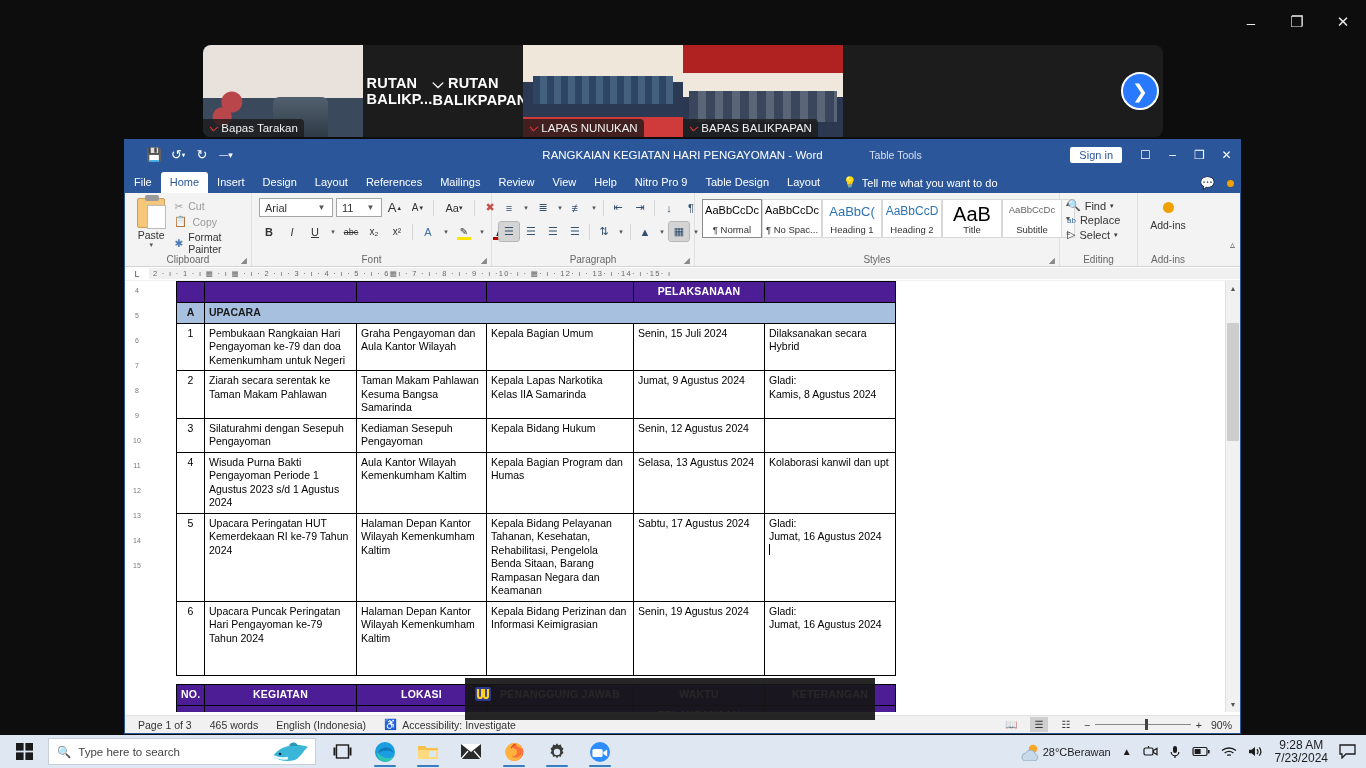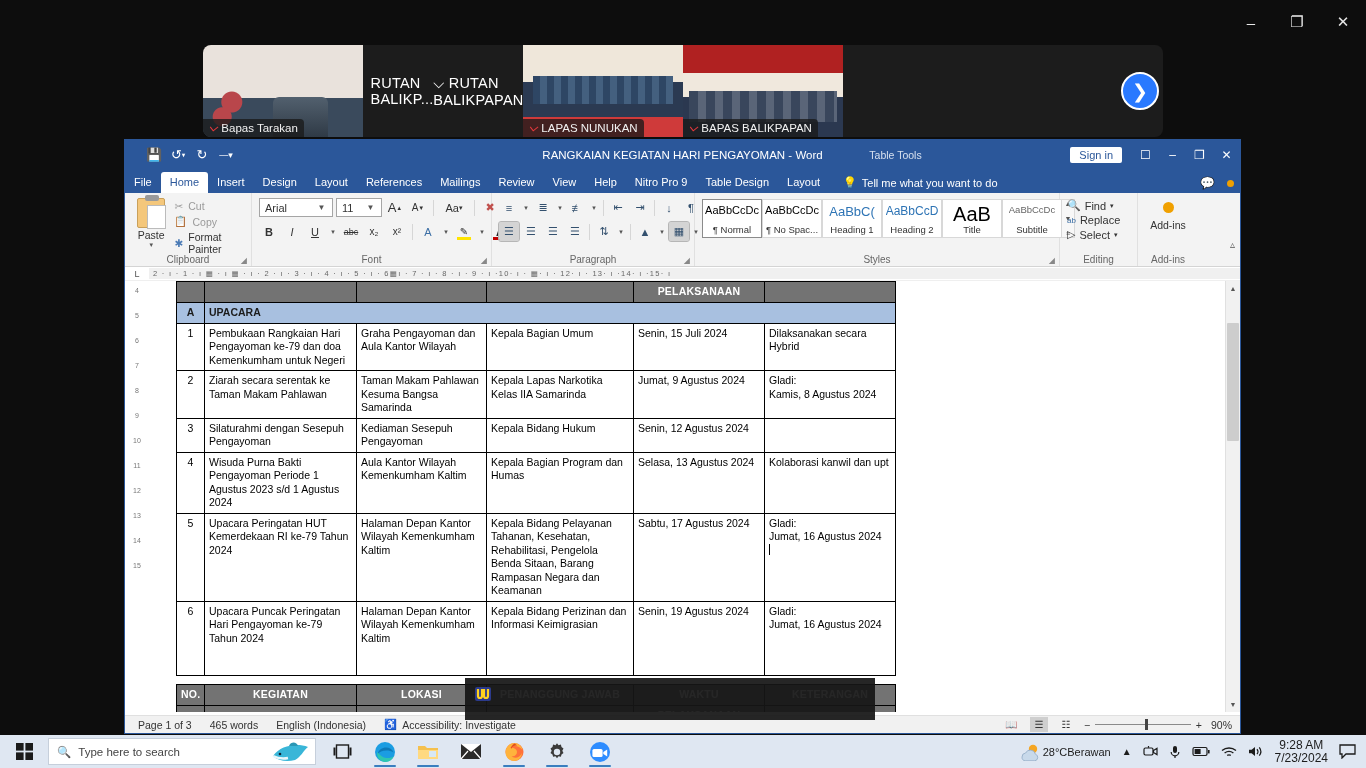--- a/index.html
+++ b/index.html
@@ -22,21 +22,21 @@
   .filmstrip { position:absolute; left:203px; top:45px; width:960px; height:92px;
     background:#1c1c1c; border-radius:8px; display:flex; overflow:hidden; }
   .tile { position:relative; width:160px; height:92px; flex:0 0 160px; overflow:hidden; background:#111; }
   .tile.sel { outline:3px solid #5ce0a0; outline-offset:-3px; border-radius:6px; z-index:3;}
   .tile .lbl { position:absolute; left:0; bottom:0; max-width:100%;
     background:rgba(25,25,25,.78); color:#f2f2f2; font-size:11.5px;
     padding:2px 6px 3px 6px; border-radius:0 4px 0 0; white-space:nowrap;
     overflow:hidden; text-overflow:ellipsis; display:flex; align-items:center; gap:4px;}
   .tile .lbl .mic { color:#e4393c; font-weight:bold; font-size:11px; font-style:italic;}
   .tile-name { position:relative; width:160px; flex:0 0 160px; display:flex; align-items:center;
-    justify-content:center; color:#fff; font-size:14.5px; font-weight:normal; letter-spacing:.2px;padding-left:8px;}
+    justify-content:center; color:#fff; font-size:14.5px; font-weight:bold; letter-spacing:.2px;padding-left:8px;}
   .nextbtn { position:absolute; right:4px; top:50%; transform:translateY(-50%);
     width:38px; height:38px; border-radius:50%; background:#2979ff; color:#fff;
     display:flex; align-items:center; justify-content:center; font-size:19px; z-index:9;
     border:2px solid #fff; }
 
   
   .ph1 { background:
       radial-gradient(circle at 18% 62%, #b9464b 0 10px, transparent 11px),
       radial-gradient(circle at 12% 78%, #b9464b 0 9px, transparent 10px),
       linear-gradient(#e9e2dc 0 58%, #3a4a5c 58% 100%); }
@@ -142,21 +142,21 @@
 
   .docarea { position:relative; height:431px; background:#fff; display:flex; }
   .vruler { width:24px; background:#fff; font-size:7px; color:#777;
      display:flex; flex-direction:column; align-items:center; padding-top:4px; line-height:11px;}
   .page { position:relative; flex:1; background:#fff; overflow:hidden; }
   .pagewrap { position:absolute; left:27px; top:0; width:778px; }
 
   table.doc { border-collapse:collapse; width:720px; table-layout:fixed; font-size:10.5px;
      font-family:"Liberation Sans", sans-serif; color:#000; }
   table.doc td { border:1px solid #000; padding:3px 4px; vertical-align:top; line-height:13.5px;}
-  .hdr td { background:#737373; color:#fff; font-weight:bold; text-align:center; border-color:#8c0f0f;
+  .hdr td { background:#4c1d95; color:#fff; font-weight:bold; text-align:center; border-color:#8c0f0f;
       height:21px; letter-spacing:.2px; }
   .sec td { background:#a8c0e0; font-weight:bold; color:#1b1b1b; height:19px; }
   .ctr { text-align:center; }
   .doc .cno { width:28px; }
   .doc .ckeg { width:152px; }
   .doc .clok { width:130px; }
   .doc .cpen { width:147px; }
   .doc .cwak { width:131px; }
   .doc .cket { width:131px; }
 

